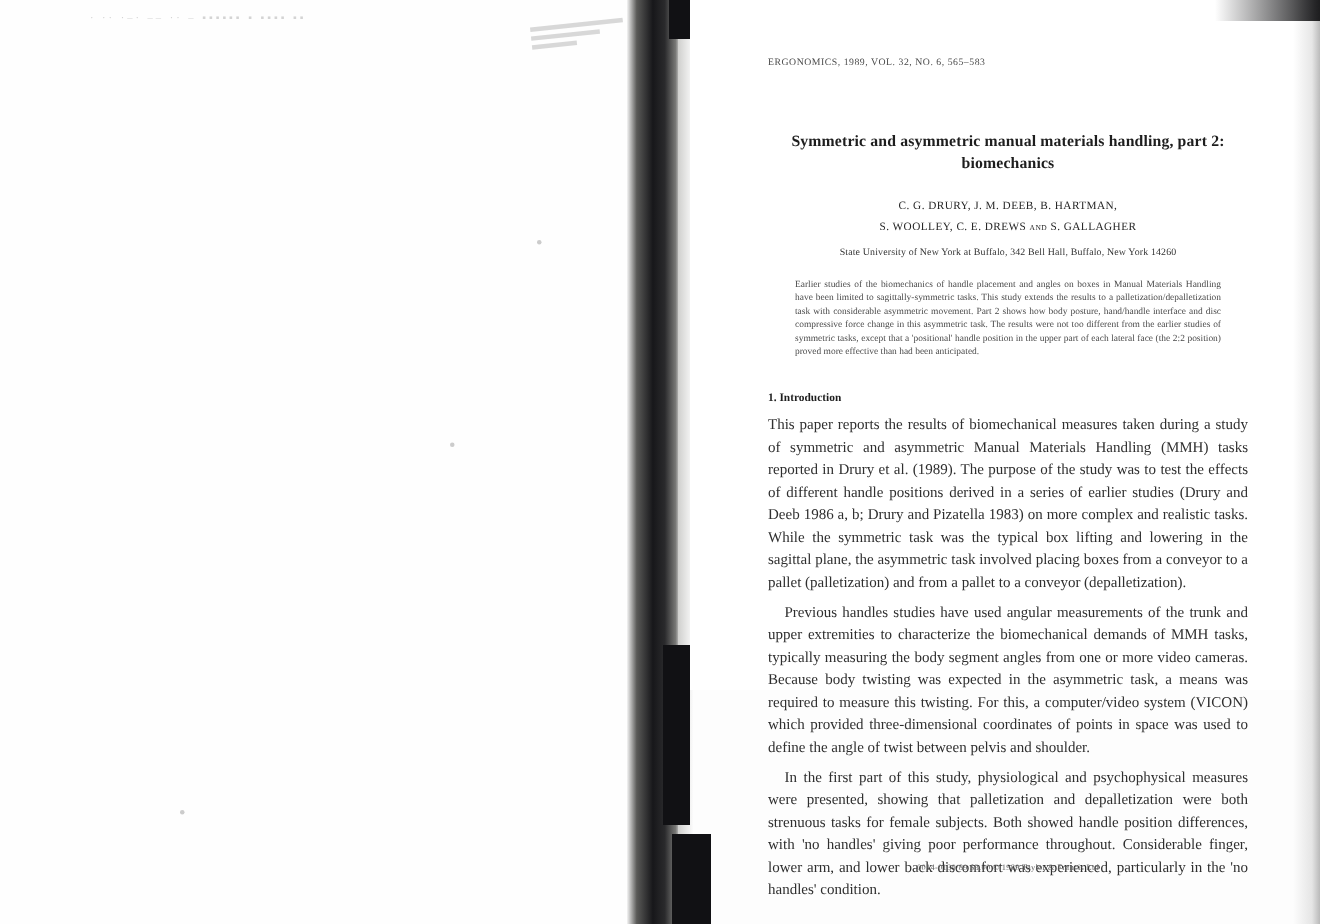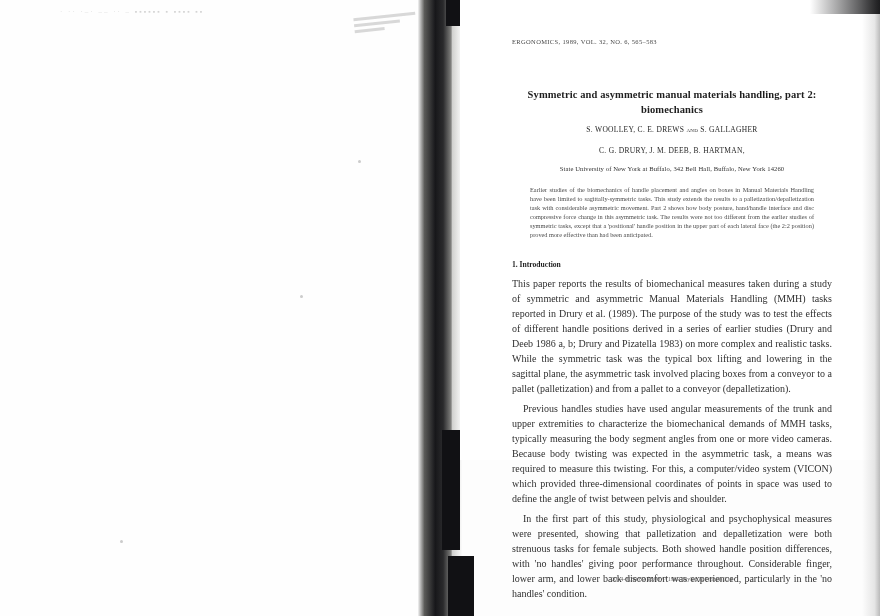--- a/index.html
+++ b/index.html
@@ -231,22 +231,22 @@
   <div class="gutter-blob" style="left:442px; top:430px; width:18px; height:120px;"></div>
   <div class="gutter-blob" style="left:448px; top:556px; width:26px; height:60px;"></div>
 
   <div class="page">
     <div class="page-inner blurry">
 
       <div class="journal-line">ERGONOMICS, 1989, VOL. 32, NO. 6, 565–583</div>
 
       <div class="title">Symmetric and asymmetric manual materials handling, part 2: biomechanics</div>
 
+      <div class="authors">C. G. DRURY, J. M. DEEB, B. HARTMAN,</div>
       <div class="authors" style="margin-top:-7px;">S. WOOLLEY, C. E. DREWS and S. GALLAGHER</div>
-      <div class="authors">C. G. DRURY, J. M. DEEB, B. HARTMAN,</div>
 
       <div class="affiliation">State University of New York at Buffalo, 342 Bell Hall, Buffalo, New York 14260</div>
 
       <div class="abstract faint">Earlier studies of the biomechanics of handle placement and angles on boxes in Manual Materials Handling have been limited to sagittally-symmetric tasks. This study extends the results to a palletization/depalletization task with considerable asymmetric movement. Part 2 shows how body posture, hand/handle interface and disc compressive force change in this asymmetric task. The results were not too different from the earlier studies of symmetric tasks, except that a 'positional' handle position in the upper part of each lateral face (the 2:2 position) proved more effective than had been anticipated.</div>
 
       <div class="section-head">1.  Introduction</div>
       <div class="para">This paper reports the results of biomechanical measures taken during a study of symmetric and asymmetric Manual Materials Handling (MMH) tasks reported in Drury et al. (1989). The purpose of the study was to test the effects of different handle positions derived in a series of earlier studies (Drury and Deeb 1986 a, b; Drury and Pizatella 1983) on more complex and realistic tasks. While the symmetric task was the typical box lifting and lowering in the sagittal plane, the asymmetric task involved placing boxes from a conveyor to a pallet (palletization) and from a pallet to a conveyor (depalletization).</div>
       <div class="para indent">Previous handles studies have used angular measurements of the trunk and upper extremities to characterize the biomechanical demands of MMH tasks, typically measuring the body segment angles from one or more video cameras. Because body twisting was expected in the asymmetric task, a means was required to measure this twisting. For this, a computer/video system (VICON) which provided three-dimensional coordinates of points in space was used to define the angle of twist between pelvis and shoulder.</div>
       <div class="para indent">In the first part of this study, physiological and psychophysical measures were presented, showing that palletization and depalletization were both strenuous tasks for female subjects. Both showed handle position differences, with 'no handles' giving poor performance throughout. Considerable finger, lower arm, and lower back discomfort was experienced, particularly in the 'no handles' condition.</div>
 

